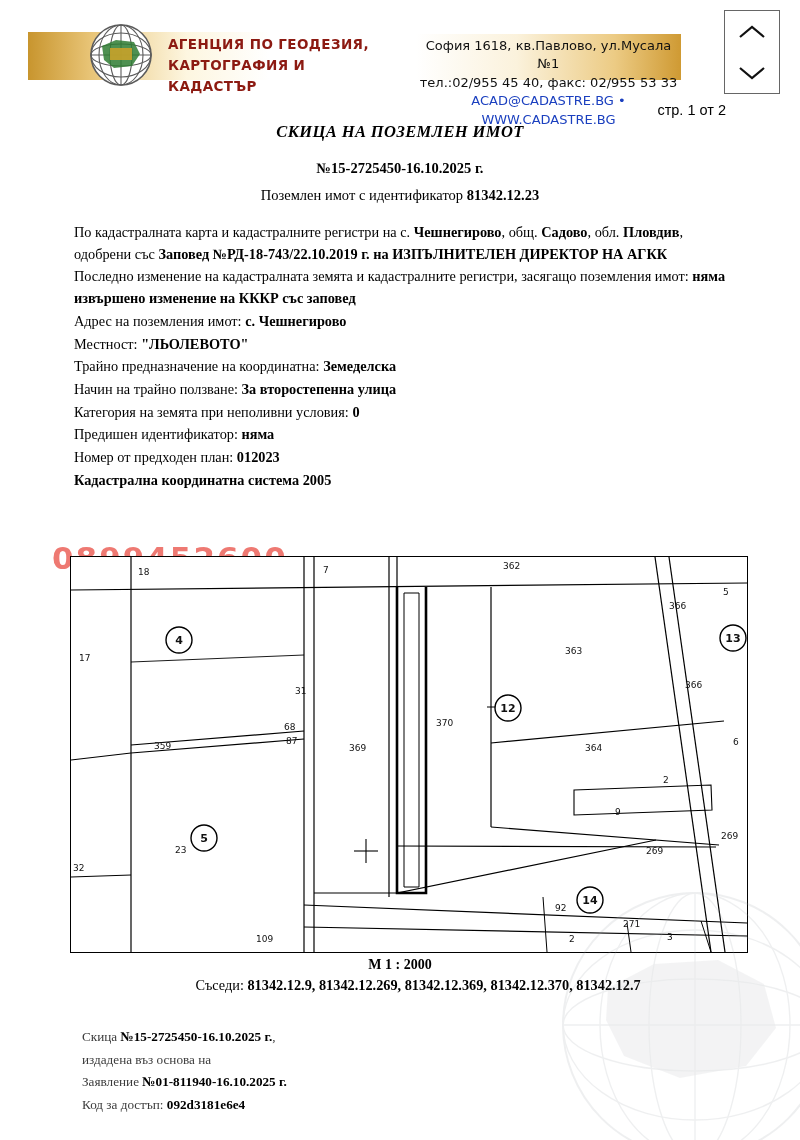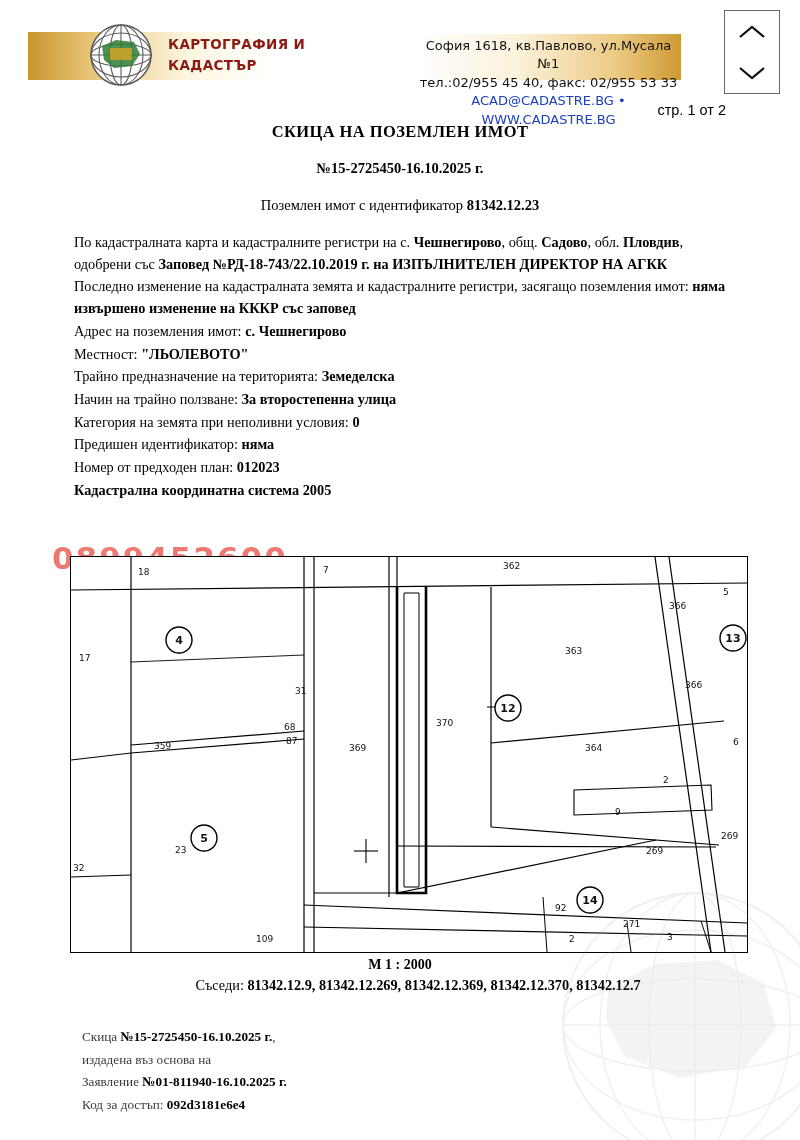--- a/index.html
+++ b/index.html
@@ -98,31 +98,32 @@
     font-family: Liberation Sans, sans-serif;
   }
 
   
   .doc-title {
     text-align: center;
     font-weight: bold;
     font-size: 16.5px;
     letter-spacing: .4px;
     margin-top: 18px;
+    font-style: italic;
   }
   .doc-number {
     text-align: center;
     font-weight: bold;
     font-size: 14.5px;
     margin-top: 18px;
   }
   .doc-ident {
     text-align: center;
     font-size: 14.5px;
-    margin-top: 20px;
+    margin-top: 10px;
   }
   .doc-ident b { font-weight: bold; }
 
   
   .content {
     margin: 18px 70px 0 74px;
     font-size: 14.3px;
     line-height: 1.52;
   }
   .content p { margin: 0 0 1px 0; }
@@ -197,20 +198,21 @@
     <ellipse cx="33" cy="33" rx="30" ry="22" fill="none" stroke="#5c5c5c" stroke-width="1.1"></ellipse>
     <ellipse cx="33" cy="33" rx="11" ry="30" fill="none" stroke="#5c5c5c" stroke-width="1.1"></ellipse>
     <ellipse cx="33" cy="33" rx="22" ry="30" fill="none" stroke="#5c5c5c" stroke-width="1.1"></ellipse>
     <line x1="3" y1="33" x2="63" y2="33" stroke="#5c5c5c" stroke-width="1.1"></line>
     <line x1="33" y1="3" x2="33" y2="63" stroke="#5c5c5c" stroke-width="1.1"></line>
     <path d="M14 24 L28 18 L46 20 L52 32 L44 44 L26 46 L16 38 Z" fill="#2f7d32" opacity=".85"></path>
     <rect x="22" y="26" width="22" height="12" fill="#c8a22a" opacity=".9"></rect>
   </svg>
 
   <div class="agency-name">
+    <div>АГЕНЦИЯ ПО ГЕОДЕЗИЯ,</div>
     <div>КАРТОГРАФИЯ И КАДАСТЪР</div>
   </div>
 
   <div class="contact-band">
     <div>София 1618, кв.Павлово, ул.Мусала №1</div>
     <div>тел.:02/955 45 40, факс: 02/955 53 33</div>
     <div class="mail">ACAD@CADASTRE.BG • WWW.CADASTRE.BG</div>
   </div>
 
   <div class="nav-box">
@@ -242,21 +244,21 @@
   <p>
     <span>Последно изменение на кадастралната земята и кадастралните регистри, засягащо поземления имот: </span><b>няма извършено изменение на КККР със заповед</b>
   </p>
   <p>
     <span>Адрес на поземления имот: </span><b>с. Чешнегирово</b>
   </p>
   <p>
     <span>Местност: </span><b>"ЛЬОЛЕВОТО"</b>
   </p>
   <p>
-    <span>Трайно предназначение на територията: </span><b>Земеделска</b>
+    <span>Трайно предназначение на координатна: </span><b>Земеделска</b>
   </p>
   <p>
     <span>Начин на трайно ползване: </span><b>За второстепенна улица</b>
   </p>
   <p>
     <span>Категория на земята при неполивни условия: </span><b>0</b>
   </p>
   <p>
     <span>Предишен идентификатор: </span><b>няма</b>
   </p>

